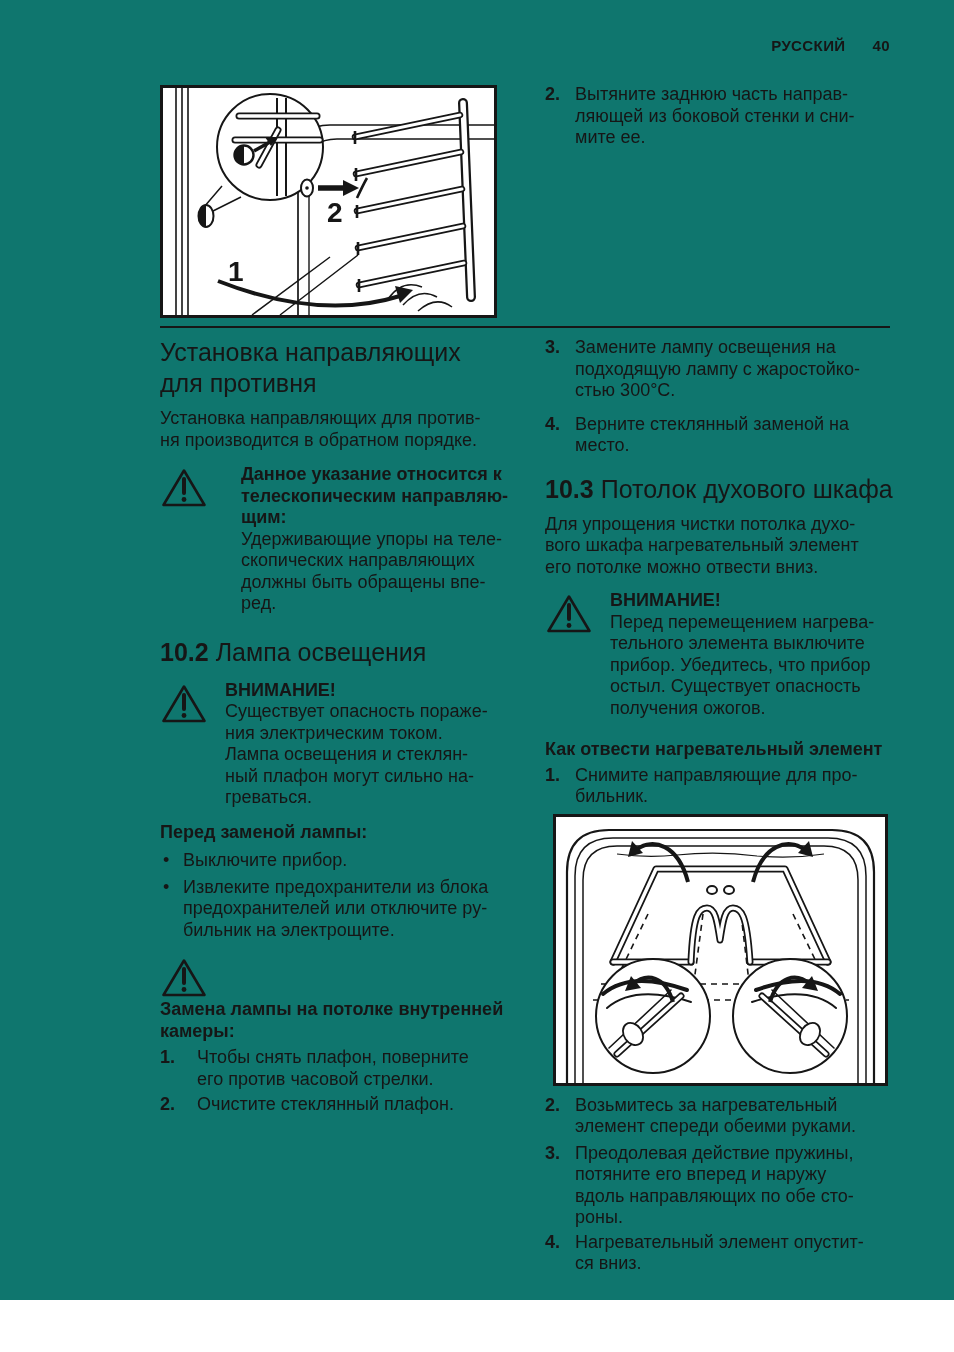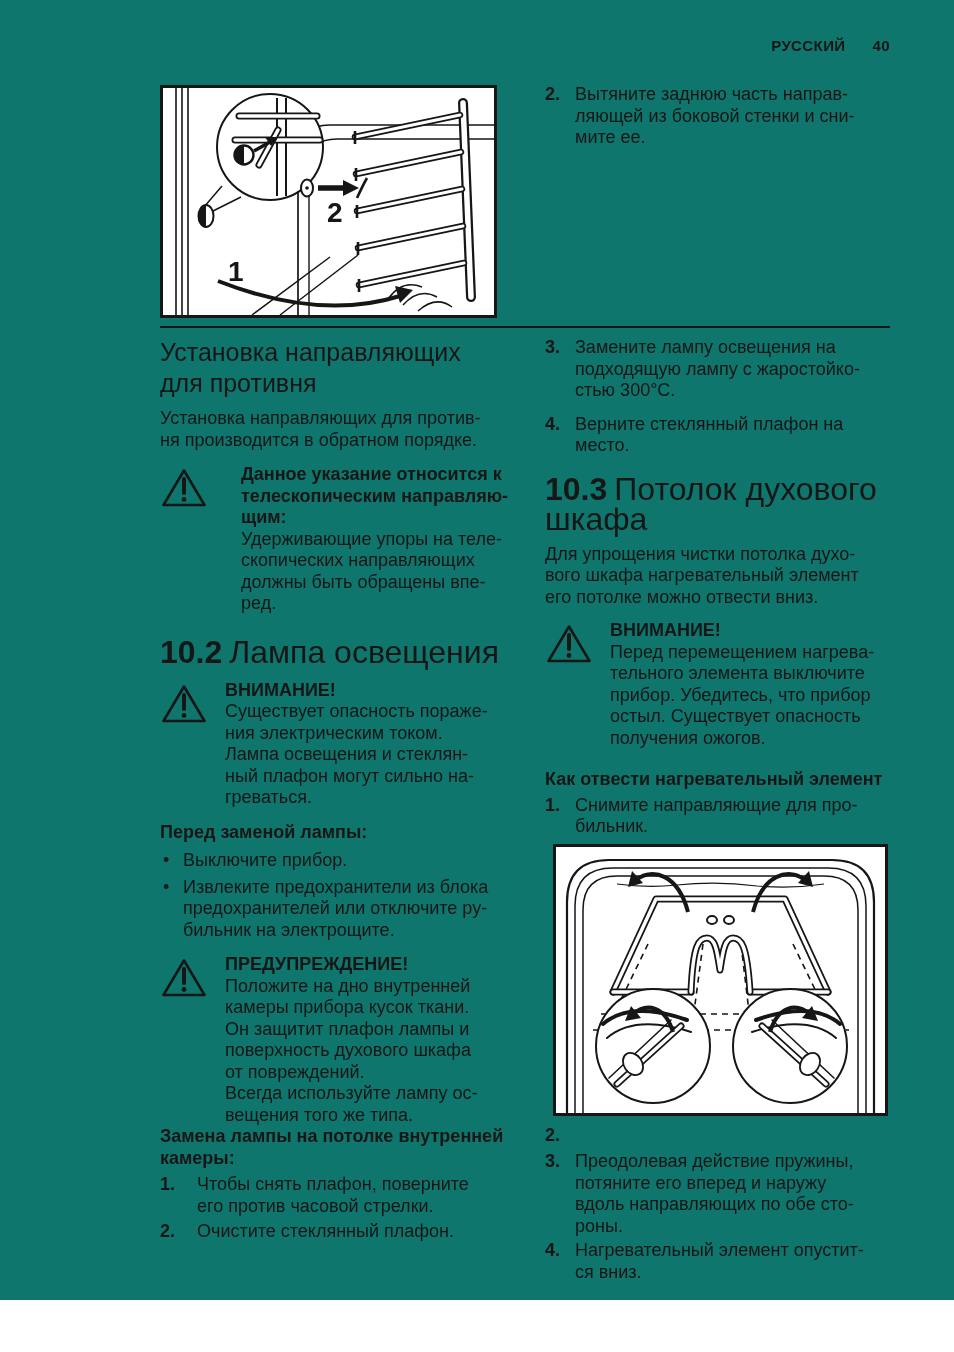--- a/index.html
+++ b/index.html
@@ -16,21 +16,21 @@
   .rule{position:absolute;left:160px;top:326px;width:730px;height:2px;background:#161616;}
 
   .fig1{position:absolute;left:160px;top:85px;width:337px;height:233px;}
   .step2top{position:absolute;left:545px;top:84px;width:352px;}
 
   .col-left{position:absolute;left:160px;top:337px;width:352px;}
   .col-right{position:absolute;left:545px;top:337px;width:352px;}
 
   .pre{white-space:pre-line;}
   .h1{font-size:25px;line-height:31px;font-weight:400;}
-  .h2{font-size:32px;line-height:30px;font-weight:400;}
+  .h2{font-size:25px;line-height:30px;font-weight:400;}
   .h2 .hnum{font-weight:700;margin-right:7px;}
   .body-text{font-size:18px;line-height:21.5px;}
   .bold{font-weight:700;}
 
   .warn{display:flex;align-items:flex-start;}
   .warn .icon-cell{width:65px;flex:none;padding-top:3px;}
   .warn .wtext{font-size:18px;line-height:21.5px;}
   .warn .wtitle{font-weight:700;}
 
   .step{display:flex;align-items:flex-start;font-size:18px;line-height:21.5px;}
@@ -215,30 +215,20 @@
     </div>
 
     <div class="warn warn-warning-left">
       <span class="icon-cell">
         <svg width="48" height="42" viewBox="0 0 48 42">
           <path d="M24,3.5 L44.5,38 H3.5 Z" fill="none" stroke="#161616" stroke-width="2.6" stroke-linejoin="round"></path>
           <path d="M24,12 V26" stroke="#161616" stroke-width="4" stroke-linecap="round"></path>
           <circle cx="24" cy="32.5" r="2.4" fill="#161616"></circle>
         </svg>
       </span>
-      <div class="wtext">
-        <div class="wtitle">ПРЕДУПРЕЖДЕНИЕ!</div>
-        <div class="pre">Положите на дно внутренней
-камеры прибора кусок ткани.
-Он защитит плафон лампы и
-поверхность духового шкафа
-от повреждений.
-Всегда используйте лампу ос-
-вещения того же типа.</div>
-      </div>
     </div>
 
     <div class="body-text bold pre sub-replace">Замена лампы на потолке внутренней
 камеры:</div>
 
     <div class="steps-left">
       <div class="step">
         <span class="n">1.</span>
         <span class="pre">Чтобы снять плафон, поверните
 его против часовой стрелки.</span>
@@ -253,21 +243,21 @@
   <div class="col-right">
 
     <div class="step">
       <span class="n">3.</span>
       <span class="pre">Замените лампу освещения на
 подходящую лампу с жаростойко-
 стью 300°C.</span>
     </div>
     <div class="step rstep4-lamp">
       <span class="n">4.</span>
-      <span class="pre">Верните стеклянный плафон на
+      <span class="pre">Верните стеклянный заменой на
 место.</span>
     </div>
 
     <div class="h2 h2-ceiling">
       <span class="hnum">10.3</span><span>Потолок духового шкафа</span>
     </div>
 
     <div class="body-text pre p-ceiling">Для упрощения чистки потолка духо-
 вого шкафа нагревательный элемент
 его потолке можно отвести вниз.</div>
@@ -350,20 +340,22 @@
           <path d="M281,234 L219,176" stroke="#161616" stroke-width="1.6"></path>
         </g>
         <ellipse cx="257" cy="220" rx="9" ry="12" transform="rotate(35 257 220)" fill="#fff" stroke="#161616" stroke-width="1.8"></ellipse>
         <path d="M217,188 C225,162 243,158 257,170" fill="none" stroke="#161616" stroke-width="4"></path>
         <polygon points="265,177 259,162 249,174" fill="#161616"></polygon>
       </svg>
     </div>
 
     <div class="step rstep2">
       <span class="n">2.</span>
+      <span class="pre">Возьмитесь за нагревательный
+элемент спереди обеими руками.</span>
     </div>
     <div class="step rstep3">
       <span class="n">3.</span>
       <span class="pre">Преодолевая действие пружины,
 потяните его вперед и наружу
 вдоль направляющих по обе сто-
 роны.</span>
     </div>
     <div class="step rstep4">
       <span class="n">4.</span>

